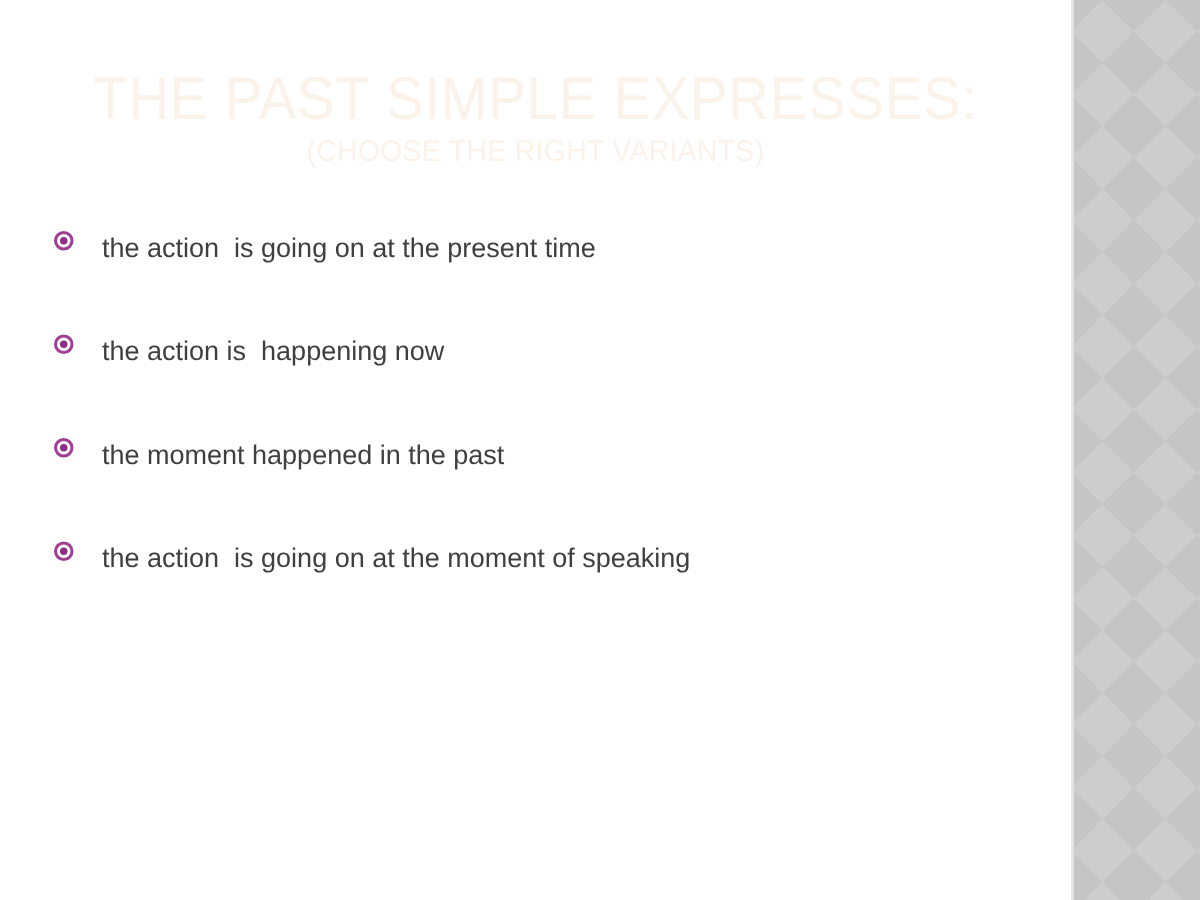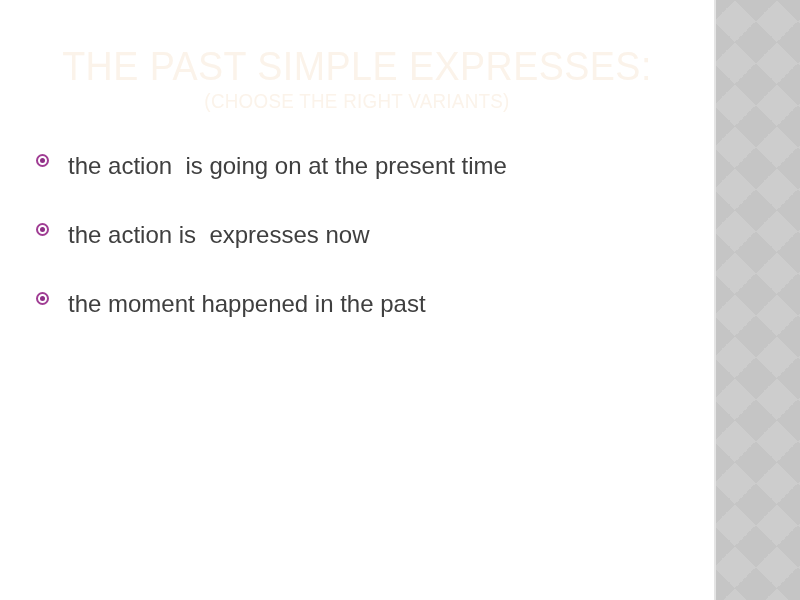--- a/index.html
+++ b/index.html
@@ -118,21 +118,21 @@
     left: 50%;
     width: 5px;
     height: 5px;
     margin: -2.5px 0 0 -2.5px;
     border-radius: 50%;
     background: #8e2f86;
   }
 
   .bullet-text {
     flex: 1 1 auto;
-    font-size: 24px;
+    font-size: 18px;
     font-weight: 400;
     line-height: 45px;
     color: #3f3f3f;
     white-space: pre-wrap;
     word-spacing: 0px;
   }
   .bullet-item.indented .bullet-text {
     padding-left: 0;
   }
 </style>
@@ -153,24 +153,28 @@
   <ul class="bullet-list">
 
     <li class="bullet-item">
       <span class="bullet-marker"></span>
       <span class="bullet-text">the action  is going on at the present time</span>
     </li>
 
 
     <li class="bullet-item">
       <span class="bullet-marker"></span>
-      <span class="bullet-text">the action is  expresses now</span>
+      <span class="bullet-text">the action is  happening now</span>
     </li>
 
     <li class="bullet-item">
       <span class="bullet-marker"></span>
       <span class="bullet-text">the moment happened in the past</span>
     </li>
 
+    <li class="bullet-item">
+      <span class="bullet-marker"></span>
+      <span class="bullet-text">the action  is going on at the moment of speaking</span>
+    </li>
 
   </ul>
 
 </div>
 
 </body></html>

